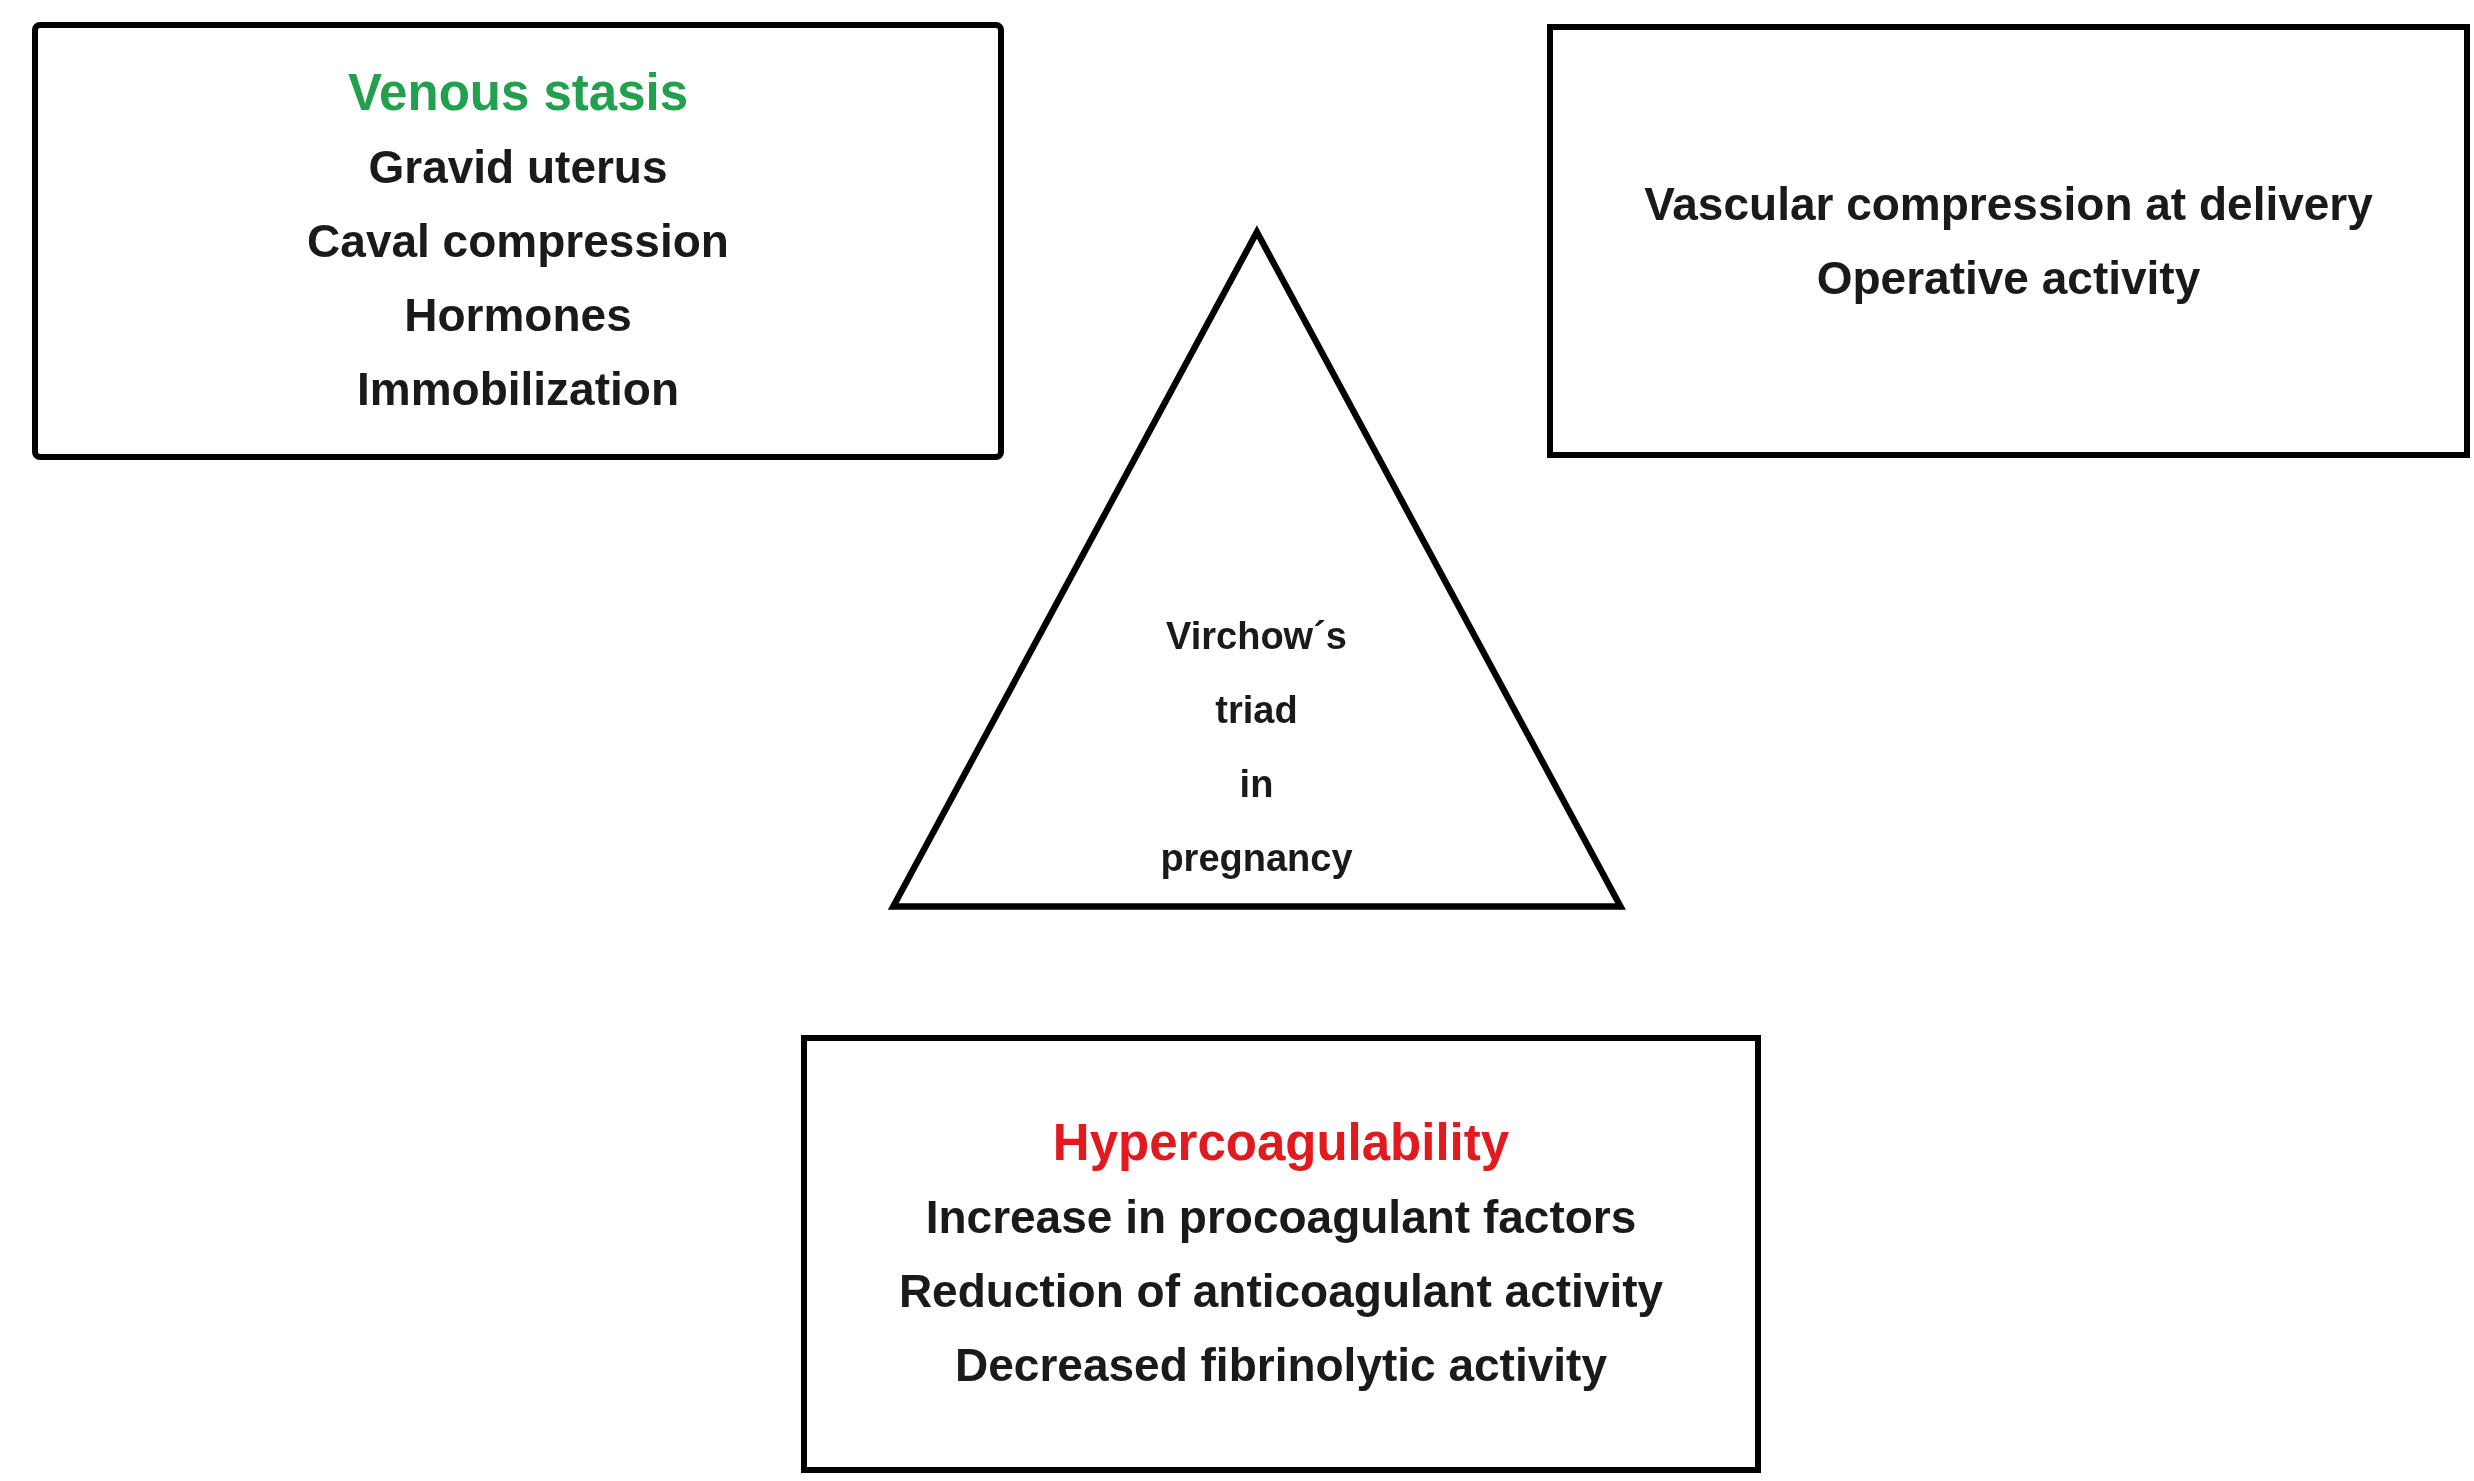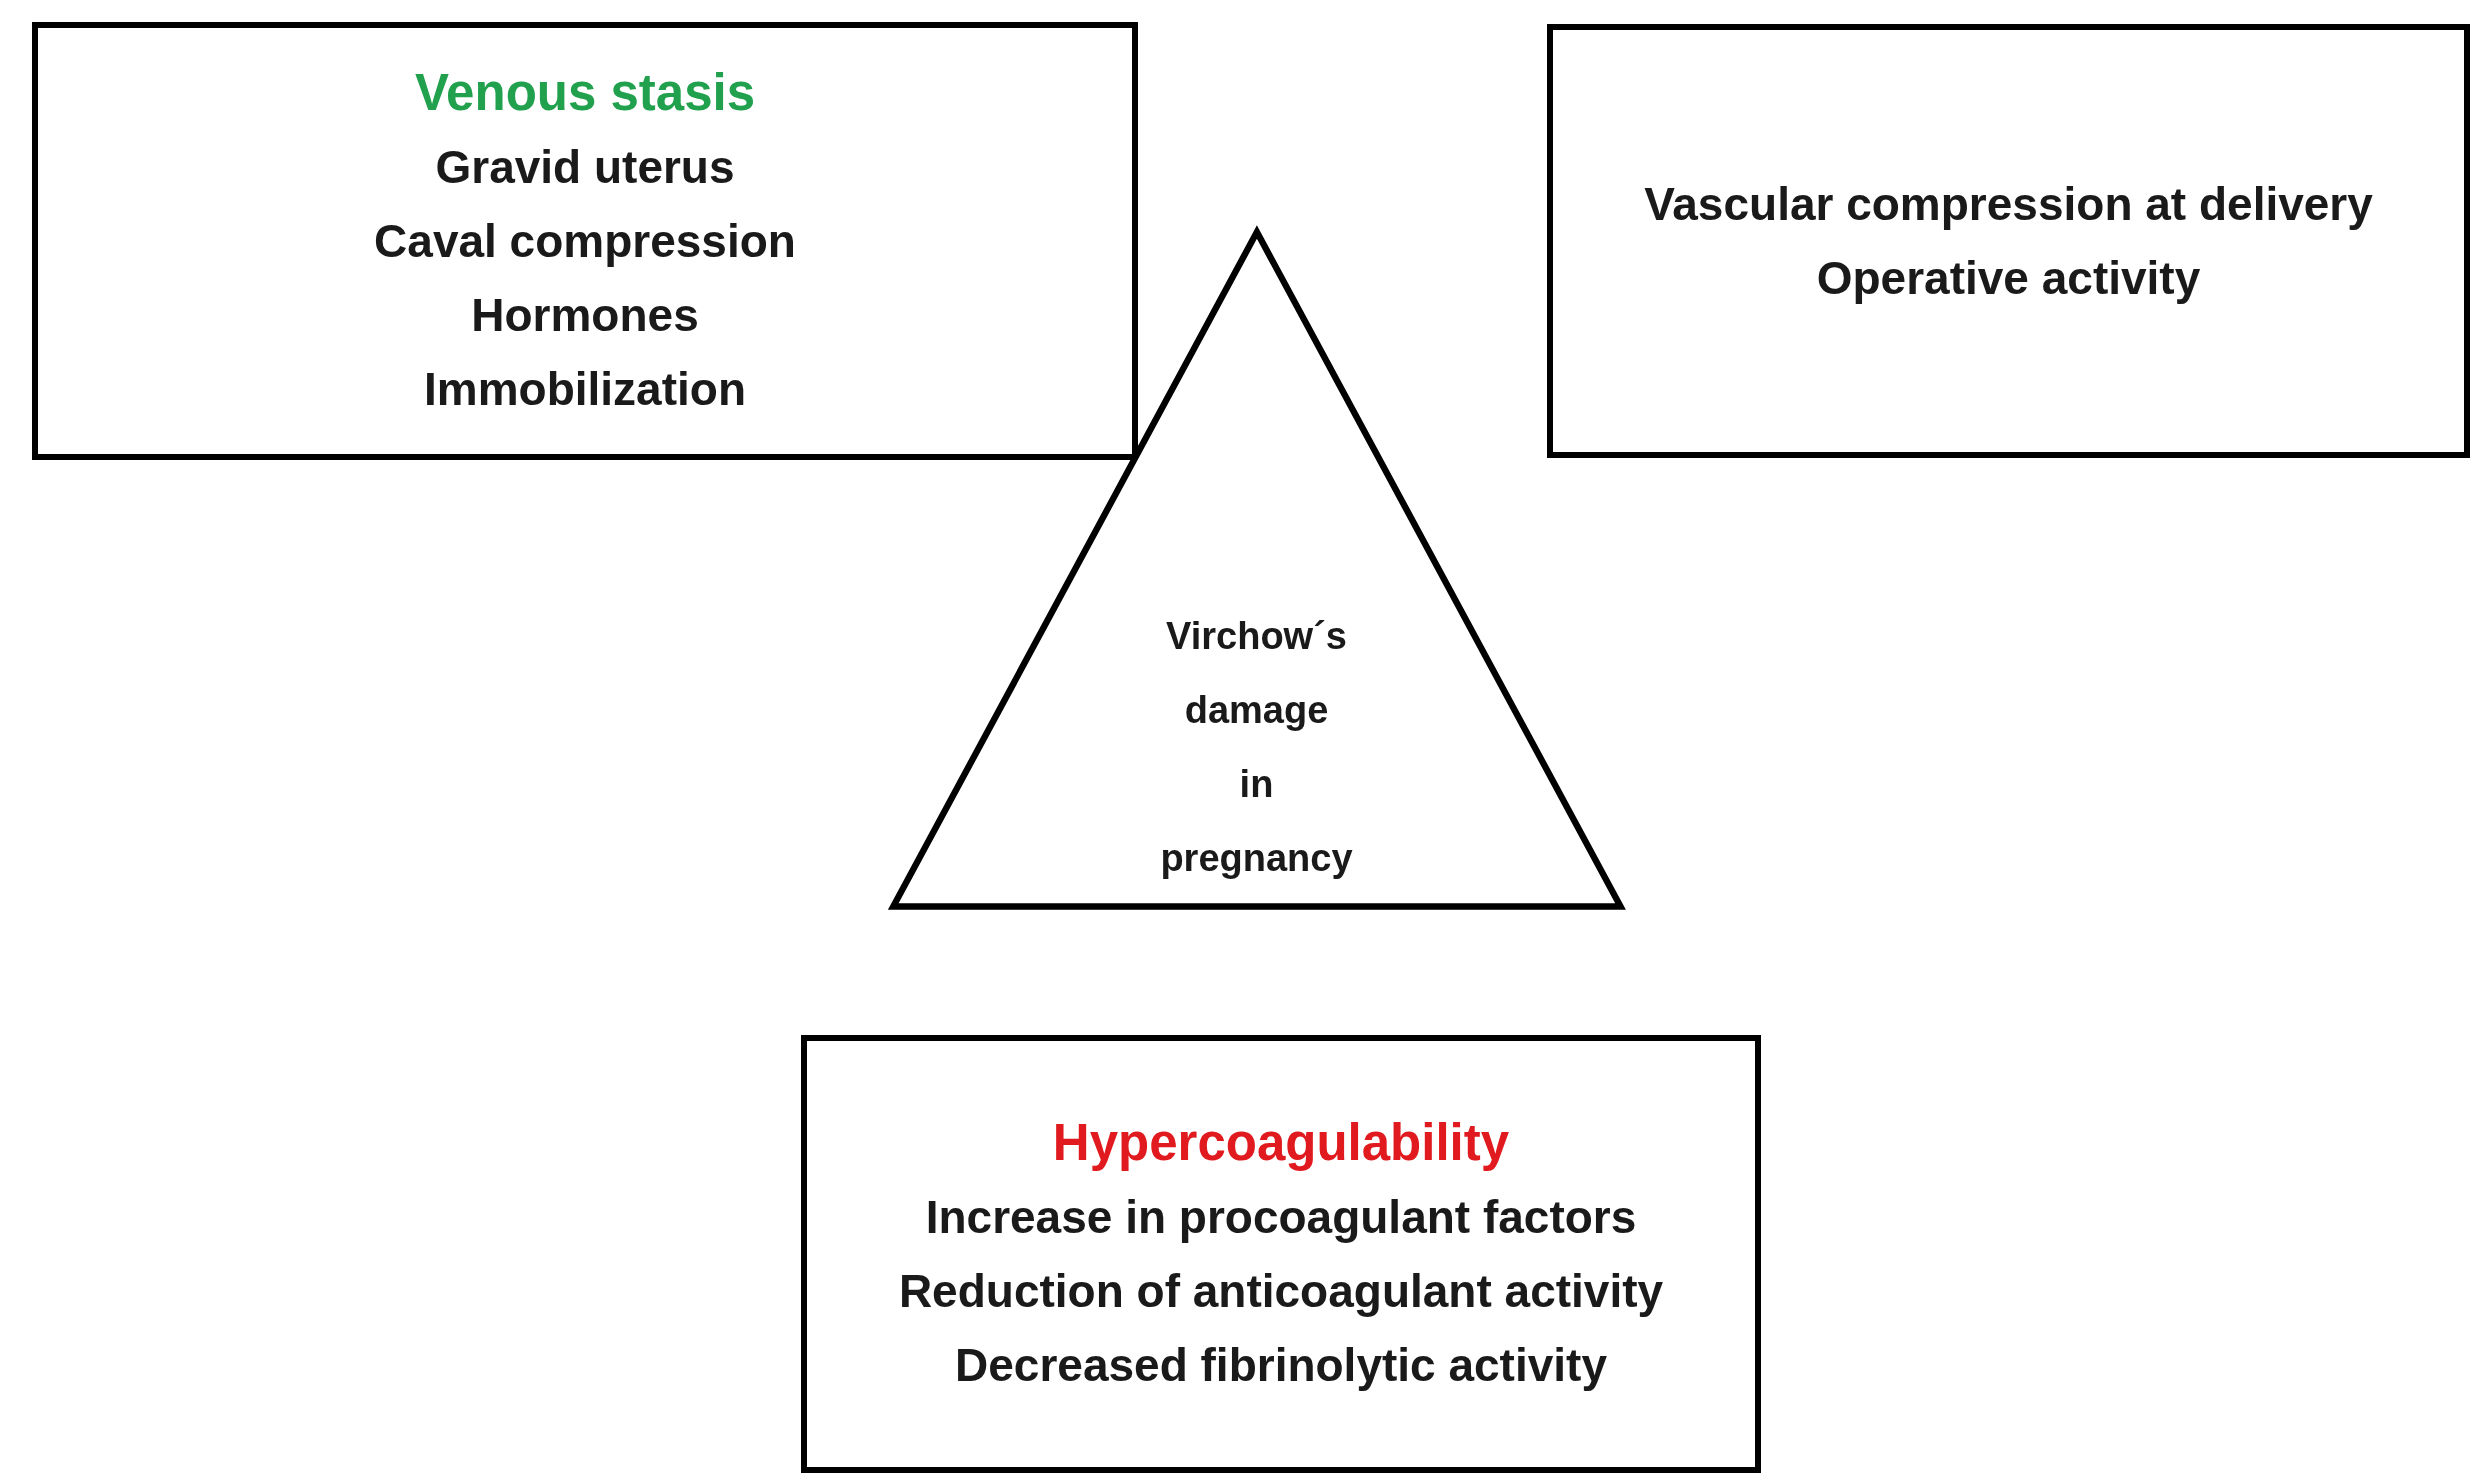--- a/index.html
+++ b/index.html
@@ -29,21 +29,21 @@
     text-align: center;
   }
   .box .line {
     font-size: 46px;
     line-height: 74px;
     white-space: nowrap;
   }
   .box .title {
     font-size: 51px;
   }
-  #box-venous   { left: 32px;   top: 22.4px;   width: 1106px; height: 438px; }
+  #box-venous   { left: 32px;   top: 22.4px;   width: 972px; height: 438px; border-radius: 8px; }
   #box-vascular { left: 1547px; top: 24px;   width: 923px; height: 434px; }
   #box-hyper    { left: 769px;  top: 1035px; width: 960px; height: 438px; margin-left: 32px; }
 
   .triangle-svg {
     position: absolute;
     left: 866px;
     top: 208px;
     width: 785px;
     height: 729px;
   }
@@ -76,21 +76,21 @@
   <div class="box" id="box-vascular">
     <div class="line">Vascular compression at delivery</div>
     <div class="line">Operative activity</div>
   </div>
 
   <svg class="triangle-svg" viewBox="0 0 980 910">
     <polygon points="488,30 942,872 34,872" fill="#ffffff" stroke="#000000" stroke-width="8" stroke-linejoin="miter"></polygon>
   </svg>
   <div class="triangle-label">
     <div class="line">Virchow´s</div>
-    <div class="line">damage</div>
+    <div class="line">triad</div>
     <div class="line">in</div>
     <div class="line">pregnancy</div>
   </div>
 
   <div class="box" id="box-hyper">
     <div class="line title" style="color: rgb(224, 26, 30);">Hypercoagulability</div>
     <div class="line">Increase in procoagulant factors</div>
     <div class="line">Reduction of anticoagulant activity</div>
     <div class="line">Decreased fibrinolytic activity</div>
   </div>

